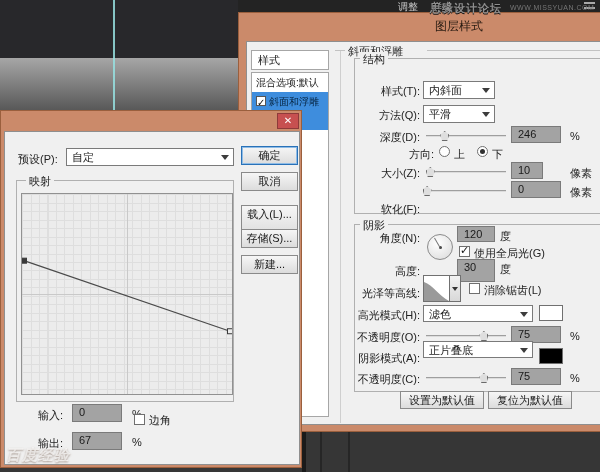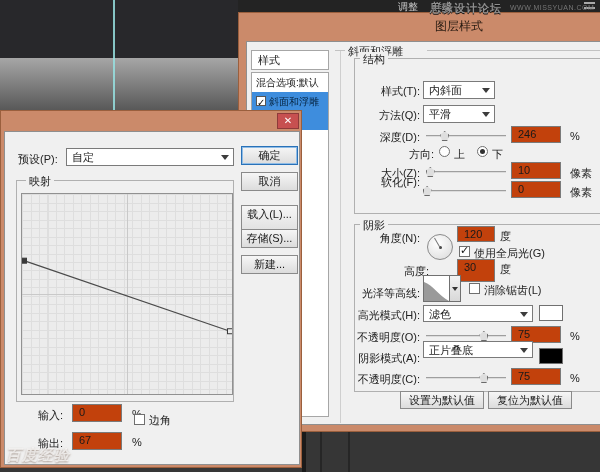--- a/index.html
+++ b/index.html
@@ -20,21 +20,21 @@
 .wm-bottom{left:6px;top:446px;z-index:6;font-size:15px;font-weight:bold;font-style:italic;color:rgba(255,255,255,.65);text-shadow:0 1px 2px rgba(110,85,70,.55);letter-spacing:1px}
 
 .dlg{background:#cb8a6a;border:1px solid #9a5f3d}
 .dlg-title{position:absolute;text-align:center;color:#2a1c12;font-size:12px}
 .client{position:absolute;background:#f0f0f0;border:1px solid #8f8f8f}
 
 .rlabel{position:absolute;text-align:right;color:#222}
 .glbl{position:absolute;color:#222}
 .combo{position:absolute;background:#fff;border:1px solid #7a7a7a;padding:1px 14px 0 5px;white-space:nowrap;overflow:hidden}
 .combo .arr{position:absolute;right:4px;top:50%;margin-top:-2px;width:0;height:0;border-left:4px solid transparent;border-right:4px solid transparent;border-top:5px solid #3c3c3c}
-.vbox{position:absolute;background:#c2410c;border:1px solid #7a7a7a;padding:1px 0 0 6px}
+.vbox{position:absolute;background:#a3a3a3;border:1px solid #7a7a7a;padding:1px 0 0 6px}
 .btn{position:absolute;background:linear-gradient(#f6f6f6,#dcdcdc);border:1px solid #8a8a8a;text-align:center;line-height:17px;color:#1a1a1a}
 .btn.focus{border:1px solid #2a72b8;box-shadow:inset 0 0 0 1px #8fbce6}
 .track{position:absolute;height:2px;background:#9e9e9e;border-bottom:1px solid #dcdcdc}
 .thumb{position:absolute;top:-4px;width:9px;height:10px;background:#dedede;border:1px solid #6a6a6a;clip-path:polygon(50% 0,100% 38%,78% 100%,22% 100%,0 38%)}
 .chk{position:absolute;width:11px;height:11px;background:#fff;border:1px solid #6f6f6f}
 .chk.on::after{content:"✓";position:absolute;left:0;top:-3px;font-size:11px;font-weight:bold;color:#111}
 .radio{position:absolute;width:11px;height:11px;border:1px solid #6f6f6f;border-radius:50%;background:#fff}
 .radio.on::after{content:"";position:absolute;left:2px;top:2px;width:5px;height:5px;border-radius:50%;background:#2f2f2f}
 .gbox{position:absolute;border:1px solid #b0b0b0}
 .gcap{position:absolute;background:#f0f0f0;padding:0 3px;color:#222}
@@ -114,44 +114,44 @@
     <div class="rlabel" style="left:107px;top:105px;width:80px">方向:</div>
     <span class="radio" style="left:192px;top:104px"></span>
     <div class="glbl" style="left:207px;top:105px">上</div>
     <span class="radio on" style="left:230px;top:104px"></span>
     <div class="glbl" style="left:245px;top:105px">下</div>
 
     <div class="rlabel" style="left:100px;top:124px;width:73px">大小(Z):</div>
     <div class="track" style="left:179px;top:129px;width:80px">
         <span class="thumb" style="left: calc(6% - 5px);"></span>
       </div>
-    <div class="vbox" style="left:264px;top:120px;width:50px;height:17px">10</div>
+    <div class="vbox" style="left:264px;top:120px;width:32px;height:17px">10</div>
     <div class="glbl" style="left:323px;top:124px">像素</div>
 
-    <div class="rlabel" style="left:100px;top:133px;width:73px">软化(F):</div>
+    <div class="rlabel" style="left:100px;top:160px;width:73px">软化(F):</div>
     <div class="track" style="left:179px;top:148px;width:80px">
         <span class="thumb" style="left: calc(2% - 5px);"></span>
       </div>
     <div class="vbox" style="left:264px;top:139px;width:50px;height:17px">0</div>
     <div class="glbl" style="left:323px;top:143px">像素</div>
 
     <div class="gbox" style="left:107px;top:182px;width:300px;height:168px"></div>
     <div class="gcap" style="left:113px;top:176px">阴影</div>
 
     <div class="rlabel" style="left:107px;top:189px;width:66px">角度(N):</div>
     <div class="dial" style="left:180px;top:192px;width:26px;height:26px">
       <span class="dot"></span>
       <span class="ptr" style="transform: rotate(-120deg);"></span>
     </div>
     <div class="vbox" style="left:210px;top:184px;width:38px;height:16px">120</div>
     <div class="glbl" style="left:253px;top:187px">度</div>
     <span class="chk on" style="left:212px;top:204px"></span>
     <div class="glbl" style="left:227px;top:204px">使用全局光(G)</div>
 
-    <div class="rlabel" style="left:116px;top:222px;width:66px">高度:</div>
+    <div class="rlabel" style="left:107px;top:222px;width:66px">高度:</div>
     <div class="vbox" style="left:210px;top:217px;width:38px;height:23px">30</div>
     <div class="glbl" style="left:253px;top:220px">度</div>
 
     <div class="rlabel" style="left:107px;top:244px;width:66px">光泽等高线:</div>
     <div class="gloss-thumb" style="left:176px;top:233px;width:27px;height:27px">
       <svg width="25" height="25" viewBox="0 0 25 25">
           <path d="M0,6 C9,9 15,20 25,25 L0,25 Z" fill="#9a9a9a"></path>
         </svg>
     </div>
     <div class="gloss-arr" style="left:203px;top:233px;width:11px;height:27px"></div>

